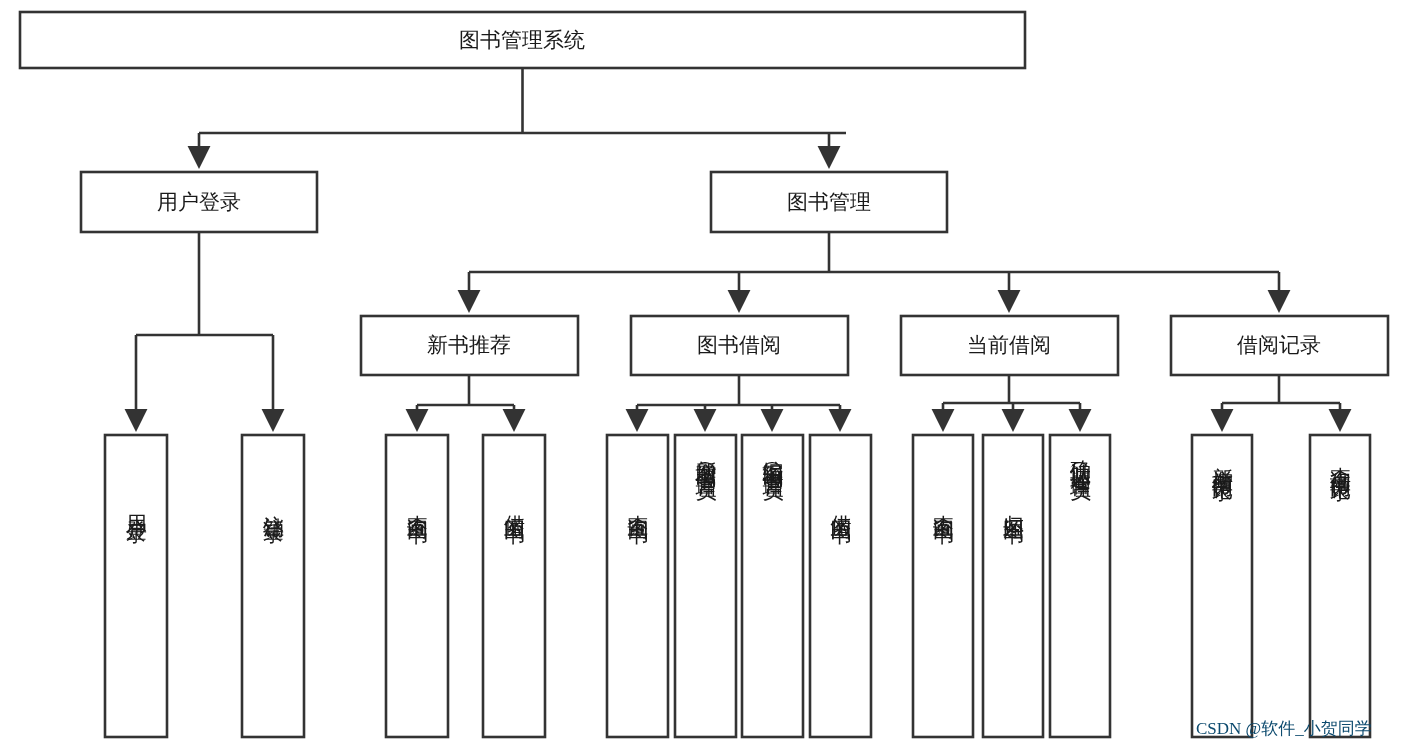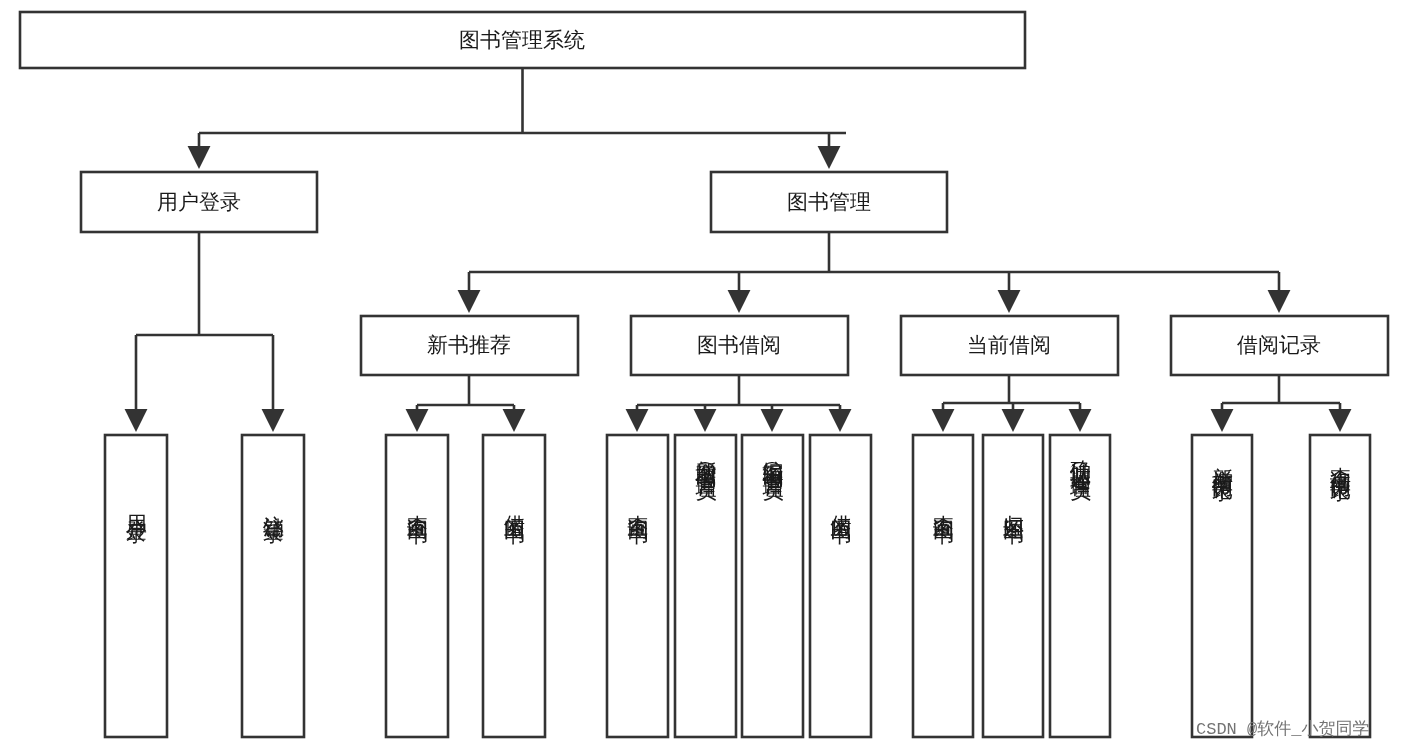--- a/index.html
+++ b/index.html
@@ -60,23 +60,23 @@
     text-orientation: upright;
     font-family: "DejaVu Sans", "Liberation Sans", sans-serif;
     font-size: 21px;
     line-height: 1;
     letter-spacing: 3px;
     color: #1a1a1a;
     white-space: nowrap;
   }
   .watermark {
     position: absolute;
-    font-family: Liberation Mono, monospace;
+    font-family: Liberation Serif, serif;
     font-size: 17px;
-    color: #737373;
+    color: #0c4a6e;
     white-space: nowrap;
     pointer-events: none;
   }
 </style>
 </head>
 <body>
 
 <div id="diagram-root">
 
   <svg class="diagram-svg" viewBox="0 0 1405 747">

